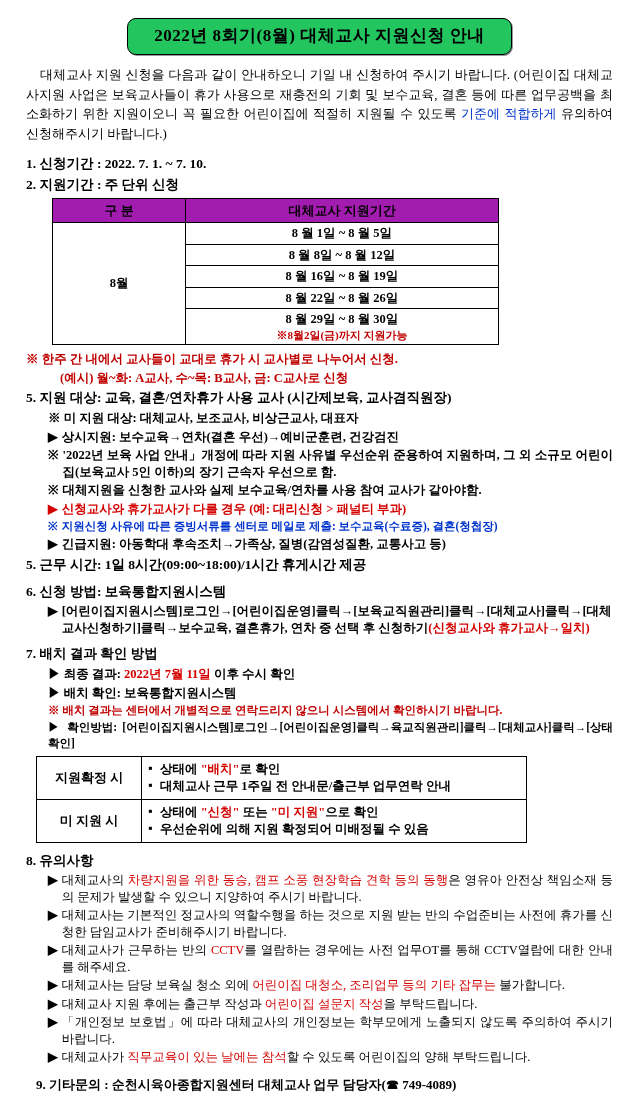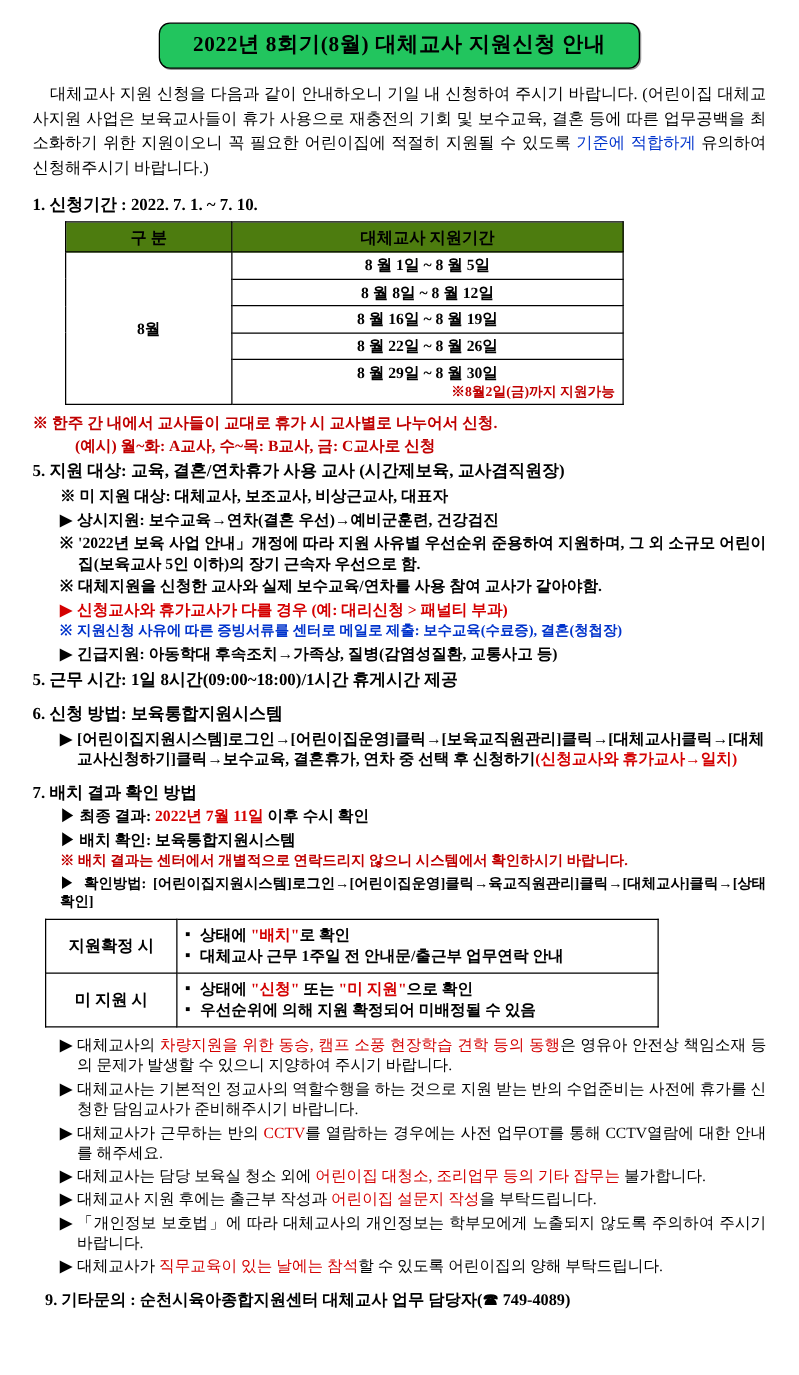--- a/index.html
+++ b/index.html
@@ -62,27 +62,27 @@
     margin: 4px 0 6px 26px;
     font-size: 12.5px;
   }
   table.tbl td, table.tbl th {
     border: 1px solid #000;
     padding: 2px 6px;
     text-align: center;
     font-weight: bold;
   }
   table.tbl thead th {
-    background: #4d7c0f;
+    background: #a21caf;
     font-size: 13px;
     padding: 3px 6px;
   }
   .cell-month { width: 120px; }
   .cell-range { width: 300px; }
-  .note-small { font-size: 11px; font-weight: bold; text-align: right; }
+  .note-small { font-size: 11px; font-weight: bold; }
   .row {
     display: flex;
     align-items: flex-start;
     margin: 2px 0;
   }
   .mark {
     flex: 0 0 auto;
     margin-right: 4px;
     font-weight: bold;
   }
@@ -140,20 +140,21 @@
   <div class="title-wrap">
     <div class="title-box">2022년 8회기(8월) 대체교사 지원신청 안내</div>
   </div>
 
   <div class="intro">
     <span>대체교사 지원 신청을 다음과 같이 안내하오니 기일 내 신청하여 주시기 바랍니다. (어린이집 대체교사지원 사업은 보육교사들이 휴가 사용으로 재충전의 기회 및 보수교육, 결혼 등에 따른 업무공백을 최소화하기 위한 지원이오니 꼭 필요한 어린이집에 적절히 지원될 수 있도록 </span><span class="blue">기준에 적합하게</span><span> 유의하여 신청해주시기 바랍니다.)</span>
   </div>
 
   <div class="num-line">1. 신청기간 : 2022. 7. 1. ~ 7. 10.</div>
 
+  <div class="num-line">2. 지원기간 : 주 단위 신청</div>
 
   <table class="tbl">
     <thead>
       <tr>
         <th class="cell-month">구    분</th>
         <th class="cell-range">대체교사 지원기간</th>
       </tr>
     </thead>
     <tbody>
       <tr>
@@ -268,20 +269,21 @@
             </li>
             <li>
               <span class="b">우선순위에 의해 지원 확정되어 미배정될 수 있음</span>
             </li>
           </ul>
         </td>
       </tr>
     </tbody>
   </table>
 
+  <div class="num-line sec-gap">8. 유의사항</div>
 
   <div class="row ind-1">
     <div class="mark">▶</div>
     <div class="txt">
       <span>대체교사의 </span><span class="red">차량지원을 위한 동승, 캠프 소풍 현장학습 견학 등의 동행</span><span>은 영유아 안전상 책임소재 등의 문제가 발생할 수 있으니 지양하여 주시기 바랍니다.</span>
     </div>
   </div>
   <div class="row ind-1">
     <div class="mark">▶</div>
     <div class="txt">

